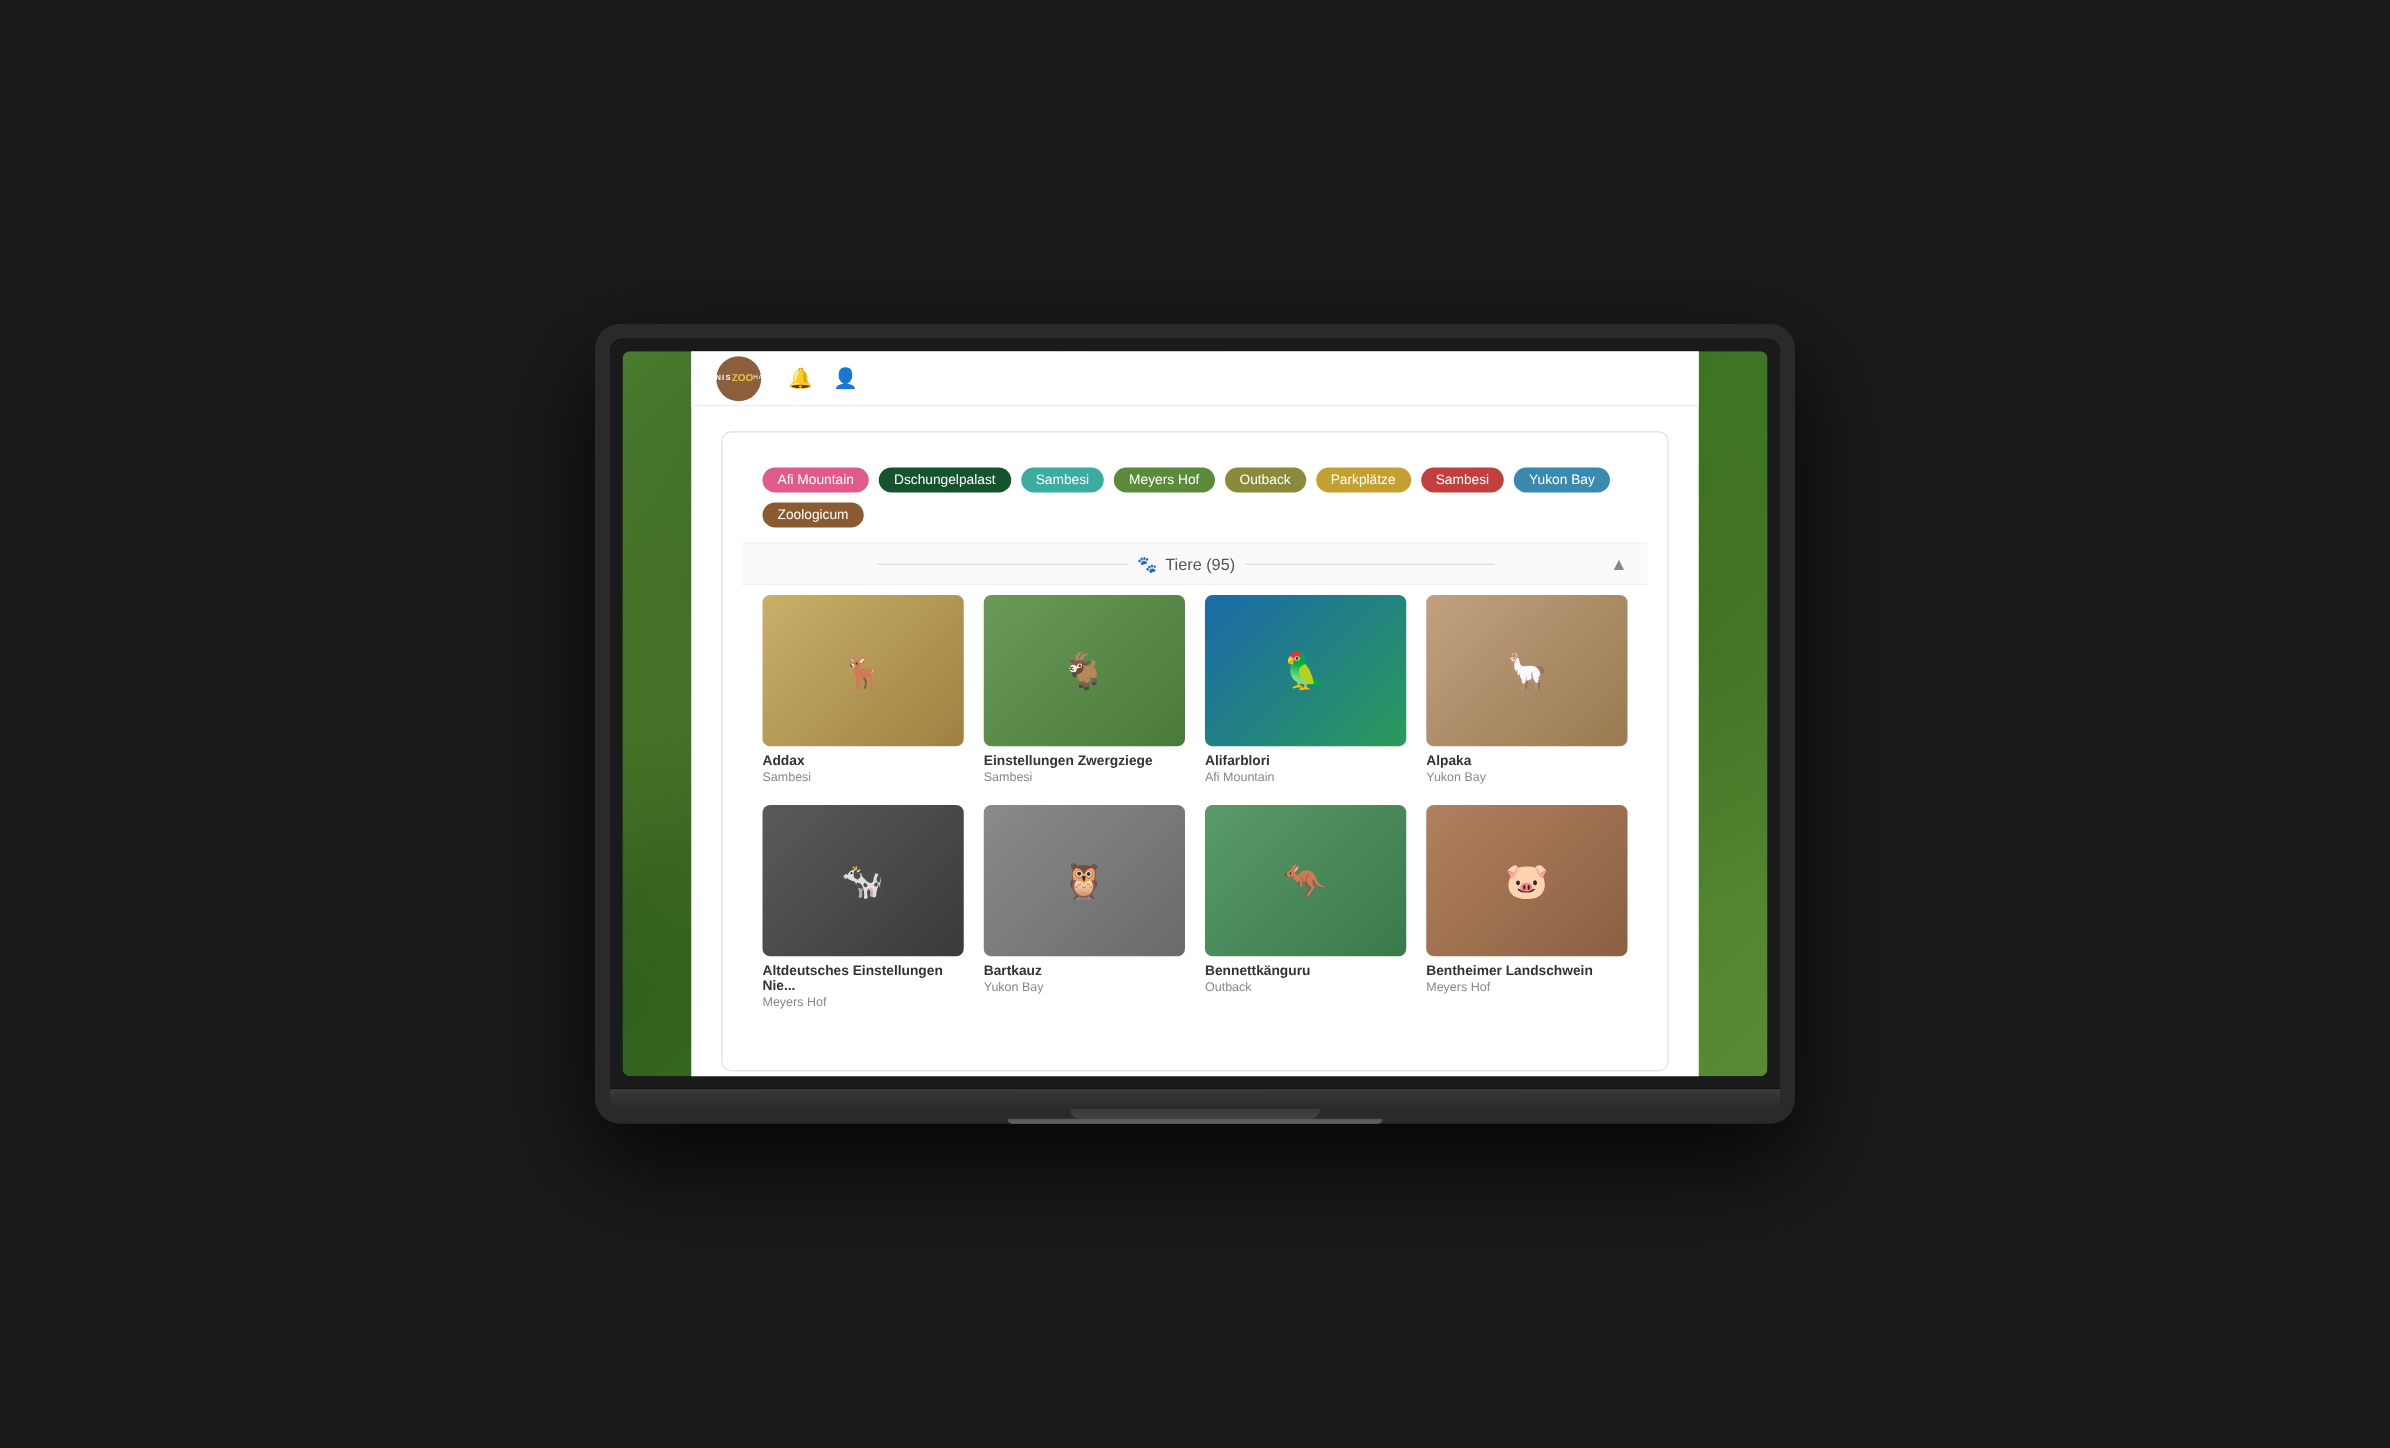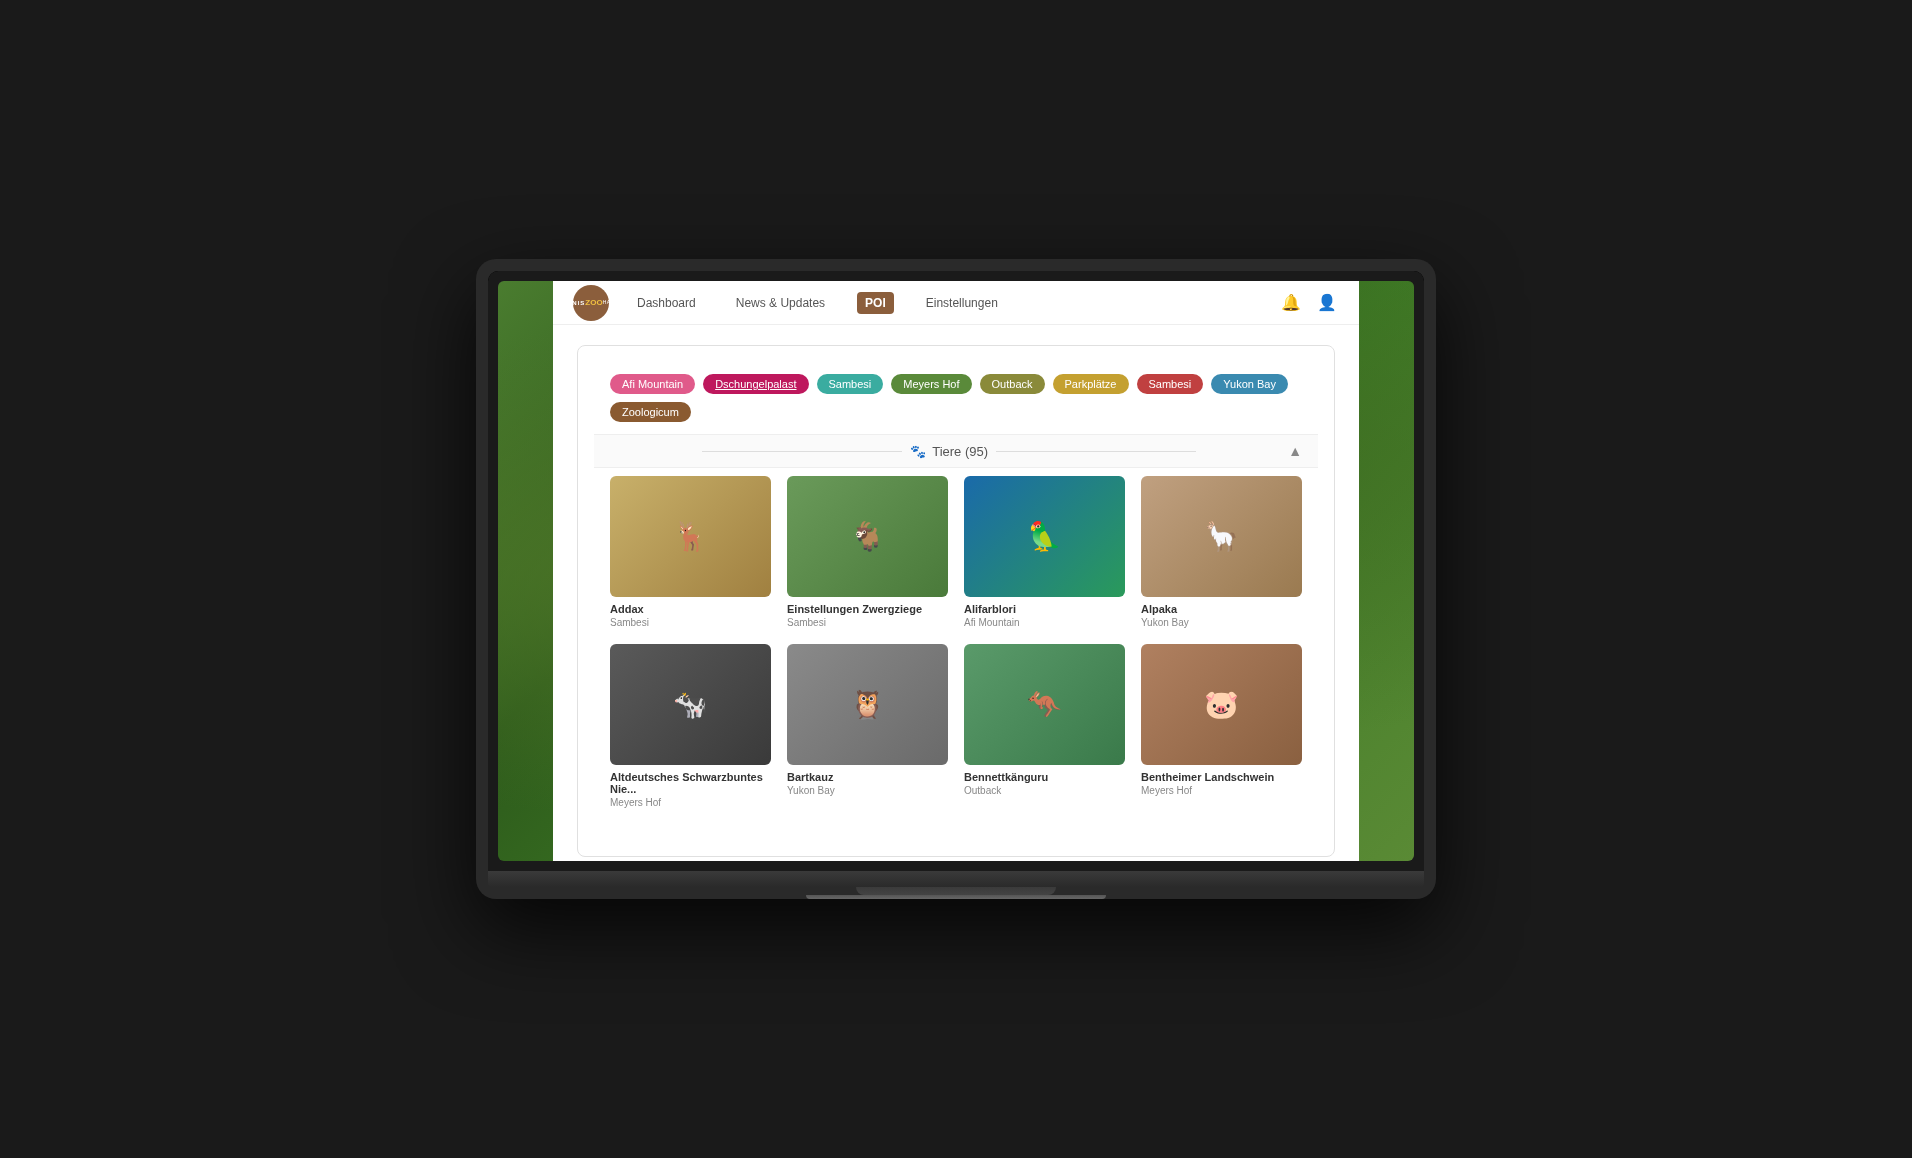--- a/index.html
+++ b/index.html
@@ -162,21 +162,21 @@
     }
     .tag {
       padding: 4px 12px;
       border-radius: 20px;
       font-size: 11px;
       font-weight: 500;
       cursor: pointer;
       color: white;
     }
     .tag-pink { background: #e05a8a; }
-    .tag-orange { background: #be185d; text-decoration: underline; }
+    .tag-orange { background: #14532d; }
     .tag-teal { background: #3aaca0; }
     .tag-green { background: #5a8a3a; }
     .tag-olive { background: #8a8a3a; }
     .tag-yellow { background: #c4a030; text-align: right; }
     .tag-red { background: #c04040; }
     .tag-blue { background: #3a8ab0; }
     .tag-brown { background: #8a5a30; }
     
     .section-header {
       display: flex;
@@ -298,26 +298,20 @@
           <div class="browser-area">
 
             <nav class="navbar">
               <div class="logo">
                 <div class="logo-circle">
                   <span class="logo-text-top">ERLEBNIS</span>
                   <span class="logo-text-mid">ZOO</span>
                   <span class="logo-text-bot">HANNOVER</span>
                 </div>
               </div>
-              <div class="nav-links">
-                <span class="nav-link">Dashboard</span>
-                <span class="nav-link">News &amp; Updates</span>
-                <span class="nav-link active">POI</span>
-                <span class="nav-link">Einstellungen</span>
-              </div>
               <div class="nav-icons">
                 <div class="nav-icon-btn">🔔</div>
                 <div class="nav-icon-btn">👤</div>
               </div>
             </nav>
 
             <div class="main-content">
 
               <div class="filter-container">
 
@@ -376,21 +370,21 @@
                       <div class="animal-img-placeholder">🦙</div>
                     </div>
                     <div class="animal-name">Alpaka</div>
                     <div class="animal-location">Yukon Bay</div>
                   </div>
 
                   <div class="animal-card">
                     <div class="animal-img-container img-dark">
                       <div class="animal-img-placeholder">🐄</div>
                     </div>
-                    <div class="animal-name">Altdeutsches Schwarzbuntes Nie...</div>
+                    <div class="animal-name">Altdeutsches Einstellungen Nie...</div>
                     <div class="animal-location">Meyers Hof</div>
                   </div>
 
                   <div class="animal-card">
                     <div class="animal-img-container img-grey">
                       <div class="animal-img-placeholder">🦉</div>
                     </div>
                     <div class="animal-name">Bartkauz</div>
                     <div class="animal-location">Yukon Bay</div>
                   </div>

